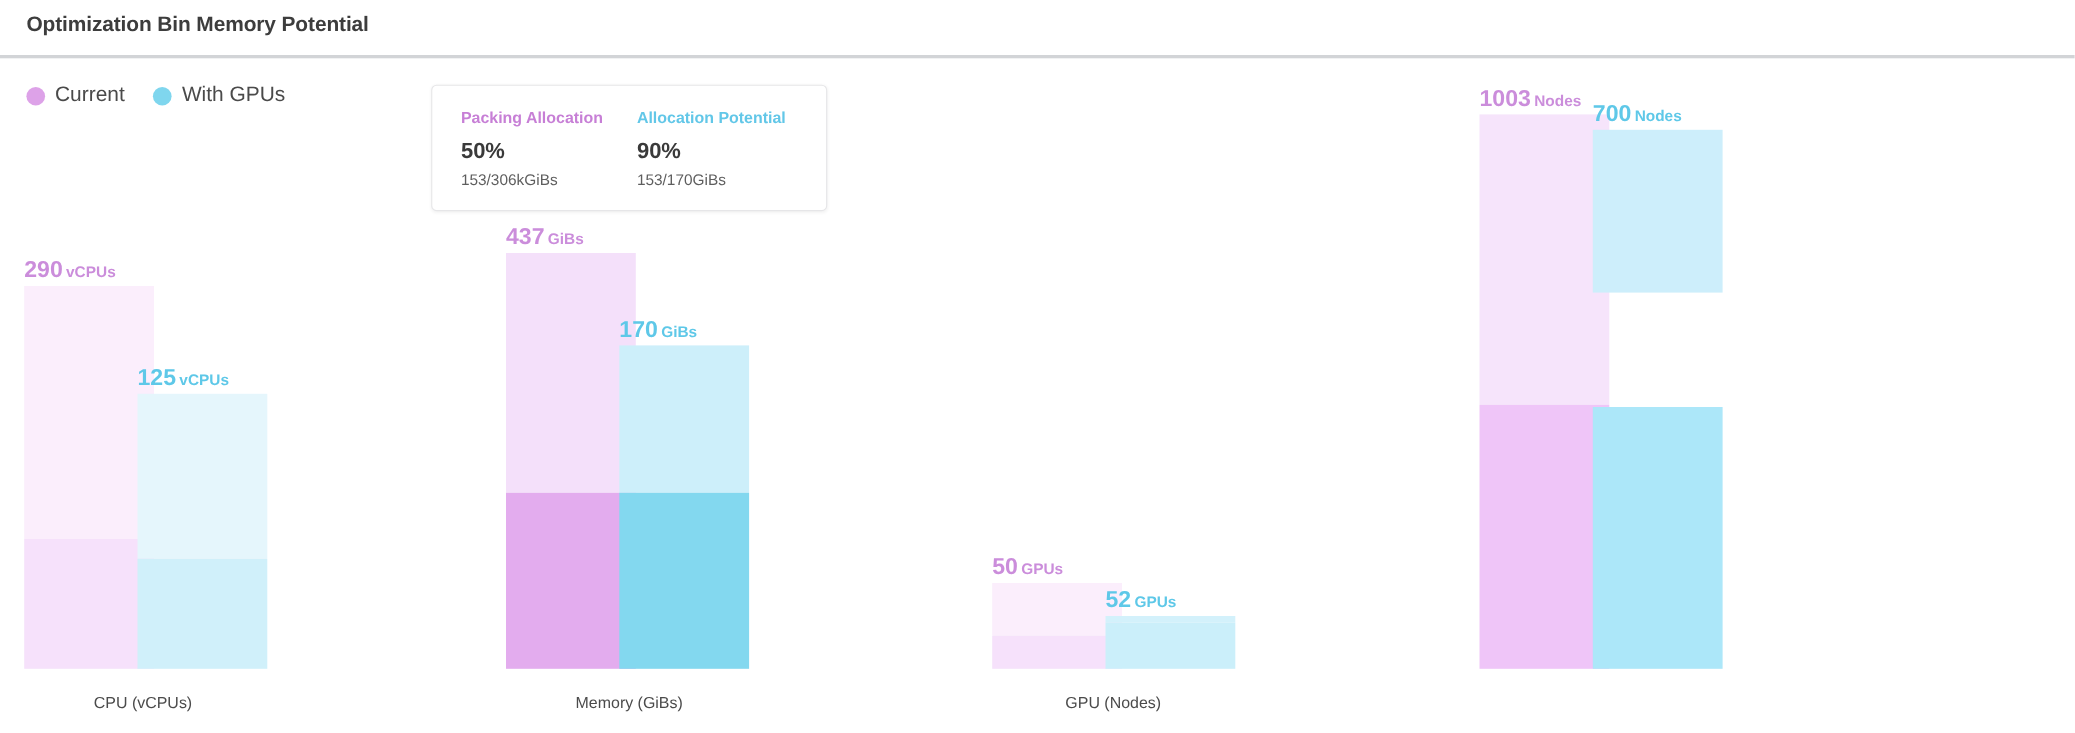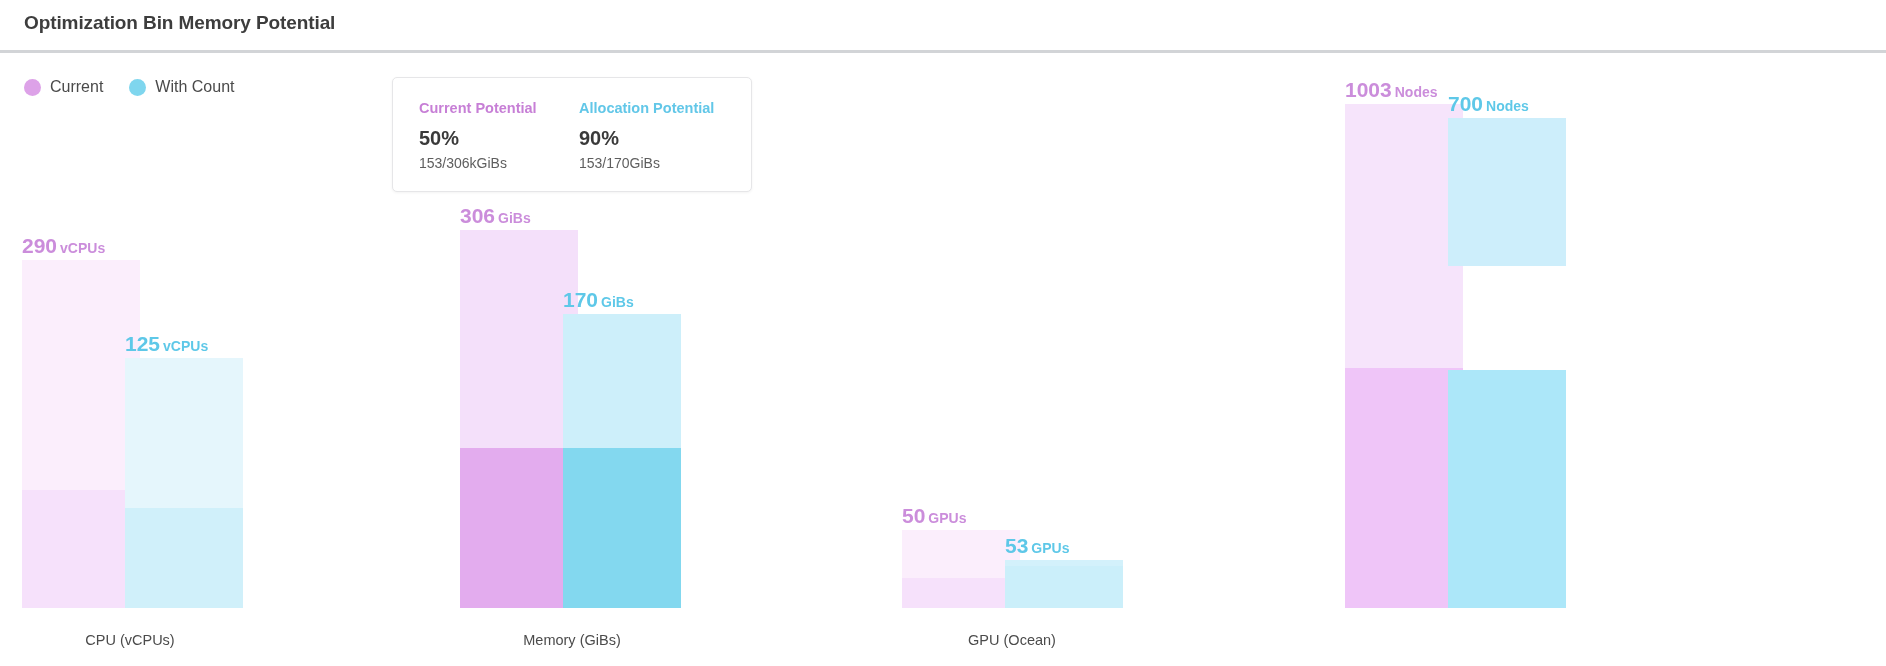--- a/index.html
+++ b/index.html
@@ -58,21 +58,21 @@
     align-items: center;
     gap: 9px;
   }
   .legend-dot {
     width: 17px;
     height: 17px;
     border-radius: 50%;
     display: block;
   }
   .legend-label {
-    font-size: 16px;
+    font-size: 19px;
     color: #4a4a4a;
     white-space: nowrap;
   }
 
   
   .info-card {
     position: absolute;
     left: 392px;
     top: 77px;
     width: 360px;
@@ -167,28 +167,28 @@
   <div class="header-divider"></div>
 </div>
 
 <div class="legend">
   <div class="legend-item">
     <span class="legend-dot" style="background:#dda2e8"></span>
     <span class="legend-label">Current</span>
   </div>
   <div class="legend-item">
     <span class="legend-dot" style="background:#7fd6ee"></span>
-    <span class="legend-label">With Count</span>
+    <span class="legend-label">With GPUs</span>
   </div>
 </div>
 
 <div class="info-card">
   <div class="info-cols">
     <div class="info-col">
-      <div class="info-col-title current">Current Potential</div>
+      <div class="info-col-title current">Packing Allocation</div>
       <div class="info-col-value">50%</div>
       <div class="info-col-sub">153/306kGiBs</div>
     </div>
     <div class="info-col">
       <div class="info-col-title potential">Allocation Potential</div>
       <div class="info-col-value">90%</div>
       <div class="info-col-sub">153/170GiBs</div>
     </div>
   </div>
 </div>
@@ -201,39 +201,39 @@
     </div>
     <div class="bar" style="left: 125px; height: 250px;">
       <div class="bar-seg top" style="height: 150px; background: rgb(229, 246, 252);"></div>
       <div class="bar-seg bottom" style="height: 100px; background: rgb(208, 240, 250);"></div>
       <div class="bar-label ocean"><span>125</span><span class="unit">vCPUs</span></div>
     </div>
     <div class="axis-label" style="left: -30px;">CPU (vCPUs)</div>
     <div class="bar" style="left: 460px; height: 378px;">
       <div class="bar-seg top" style="height: 218px; background: rgb(244, 224, 250);"></div>
       <div class="bar-seg bottom" style="height: 160px; background: rgb(227, 172, 238);"></div>
-      <div class="bar-label current"><span>306</span><span class="unit">GiBs</span></div>
+      <div class="bar-label current"><span>437</span><span class="unit">GiBs</span></div>
     </div>
     <div class="bar" style="left: 563px; height: 294px; text-align: right;">
       <div class="bar-seg top" style="height: 134px; background: rgb(205, 239, 250);"></div>
       <div class="bar-seg bottom" style="height: 160px; background: rgb(131, 216, 239);"></div>
       <div class="bar-label ocean"><span>170</span><span class="unit">GiBs</span></div>
     </div>
     <div class="axis-label" style="left: 412px;">Memory (GiBs)</div>
     <div class="bar" style="left: 902px; height: 78px;">
       <div class="bar-seg top" style="height: 48px; background: rgb(251, 238, 252);"></div>
       <div class="bar-seg bottom" style="height: 30px; background: rgb(246, 225, 251);"></div>
       <div class="bar-label current"><span>50</span><span class="unit">GPUs</span></div>
     </div>
     <div class="bar" style="left: 1005px; height: 48px;">
       <div class="bar-seg top" style="height: 6px; background: rgb(211, 241, 251);"></div>
       <div class="bar-seg bottom" style="height: 42px; background: rgb(203, 239, 250);"></div>
-      <div class="bar-label ocean"><span>53</span><span class="unit">GPUs</span></div>
-    </div>
-    <div class="axis-label" style="left: 852px;">GPU (Ocean)</div>
+      <div class="bar-label ocean"><span>52</span><span class="unit">GPUs</span></div>
+    </div>
+    <div class="axis-label" style="left: 852px;">GPU (Nodes)</div>
     <div class="bar" style="left: 1345px; height: 504px;">
       <div class="bar-seg top" style="height: 264px; background: rgb(246, 228, 251);"></div>
       <div class="bar-seg bottom" style="height: 240px; background: rgb(239, 197, 248);"></div>
       <div class="bar-label current"><span>1003</span><span class="unit">Nodes</span></div>
     </div>
     <div class="bar" style="left: 1448px; height: 490px;">
       <div class="bar-seg top" style="height: 148px; background: rgb(205, 238, 251);"></div>
       <div class="bar-seg bottom" style="height: 238px; background: rgb(172, 231, 249);"></div>
       <div class="bar-label ocean"><span>700</span><span class="unit">Nodes</span></div>
     </div>

